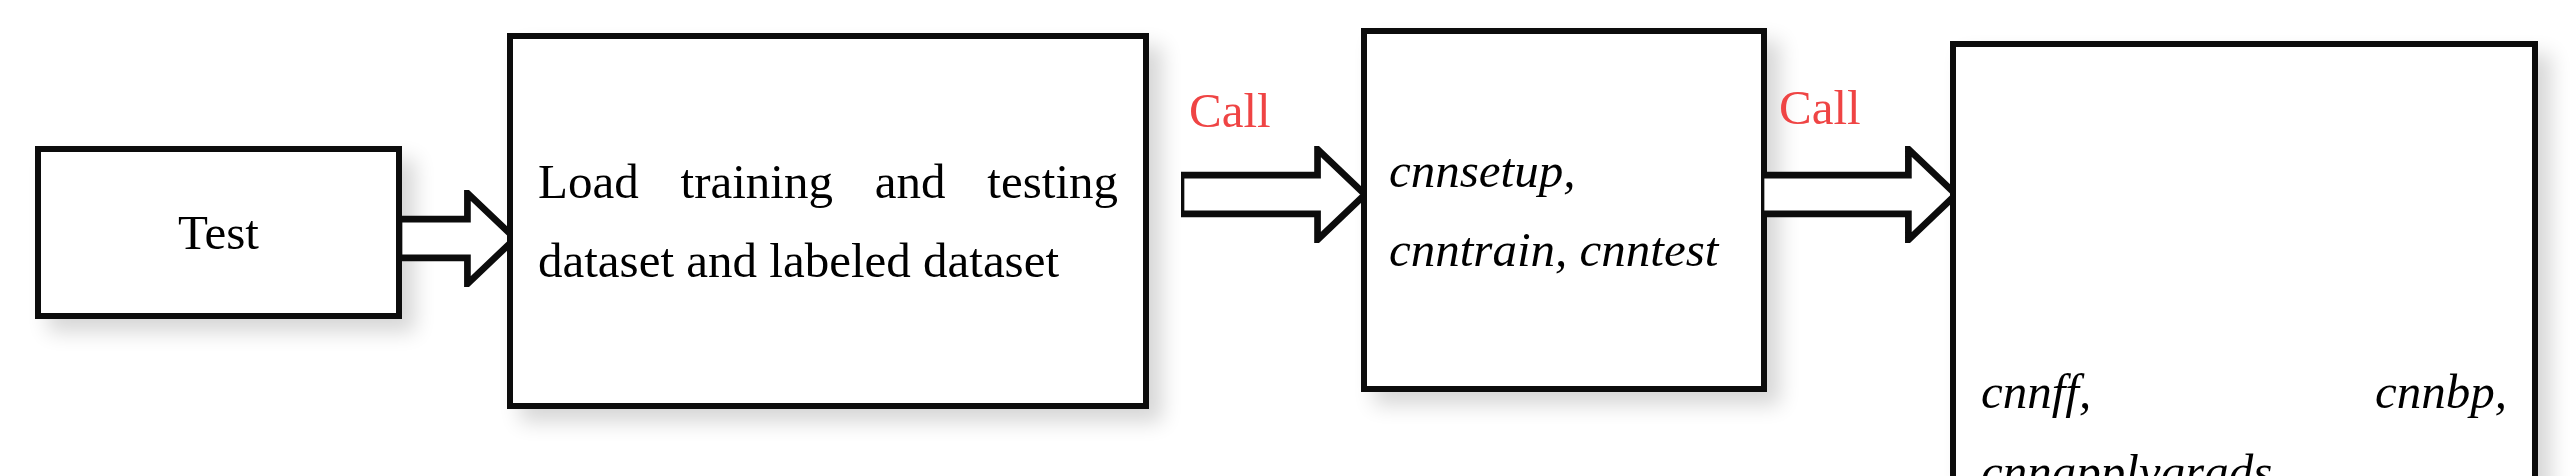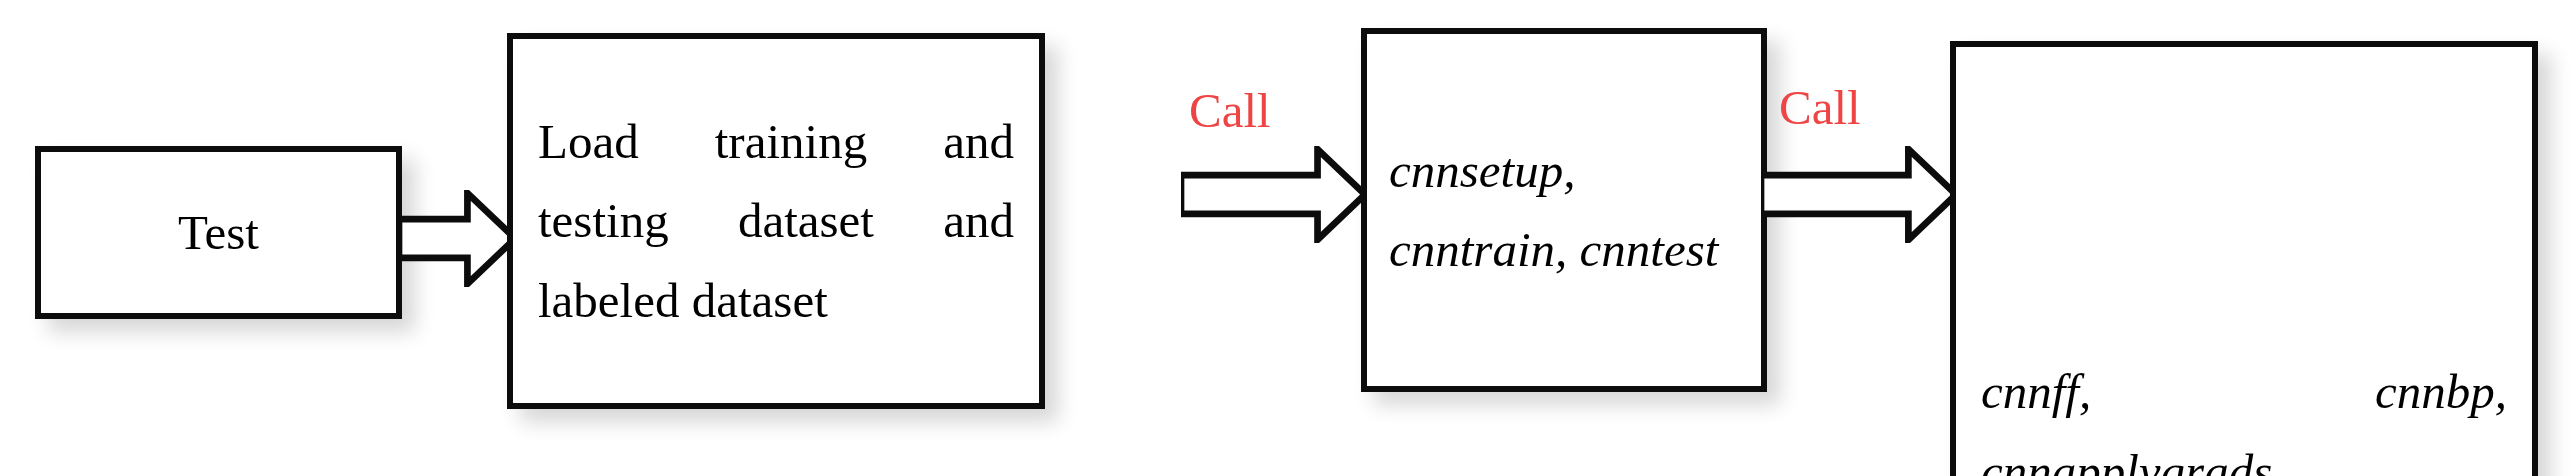--- a/index.html
+++ b/index.html
@@ -45,21 +45,21 @@
     width: 367px; height: 173px;
   }
   #node-test .node-text {
     text-align: center;
     font-size: 49px;
   }
 
   
   #node-load {
     left: 507px; top: 33px;
-    width: 538px; height: 376px;
+    width: 642px; height: 376px;
   }
   #node-load .node-text {
     text-align: justify;
     text-align-last: left;
     font-size: 49px;
     padding: 0 25px;
     line-height: 1.62;
     hyphens: none;
   }
 

